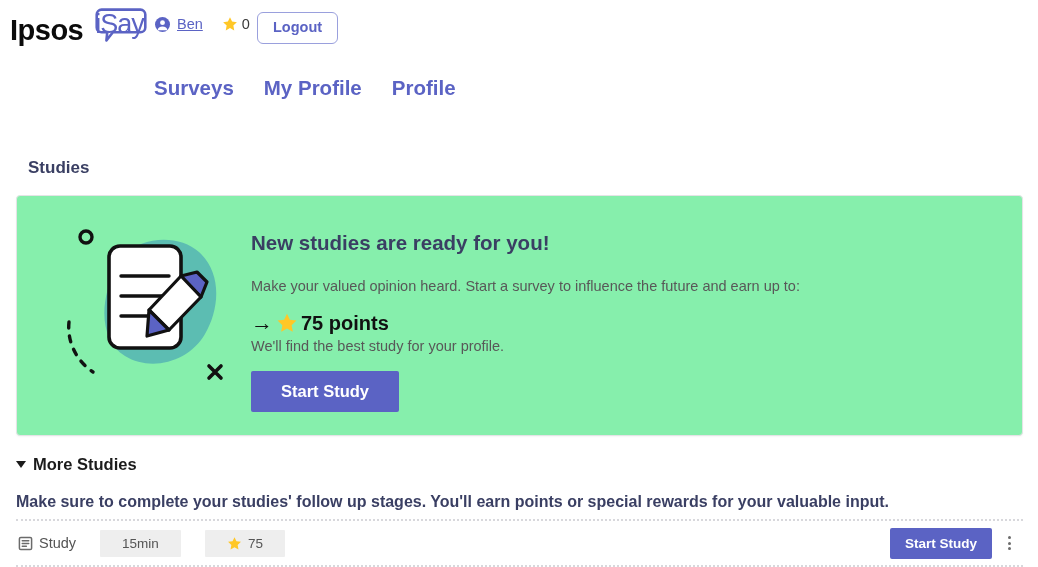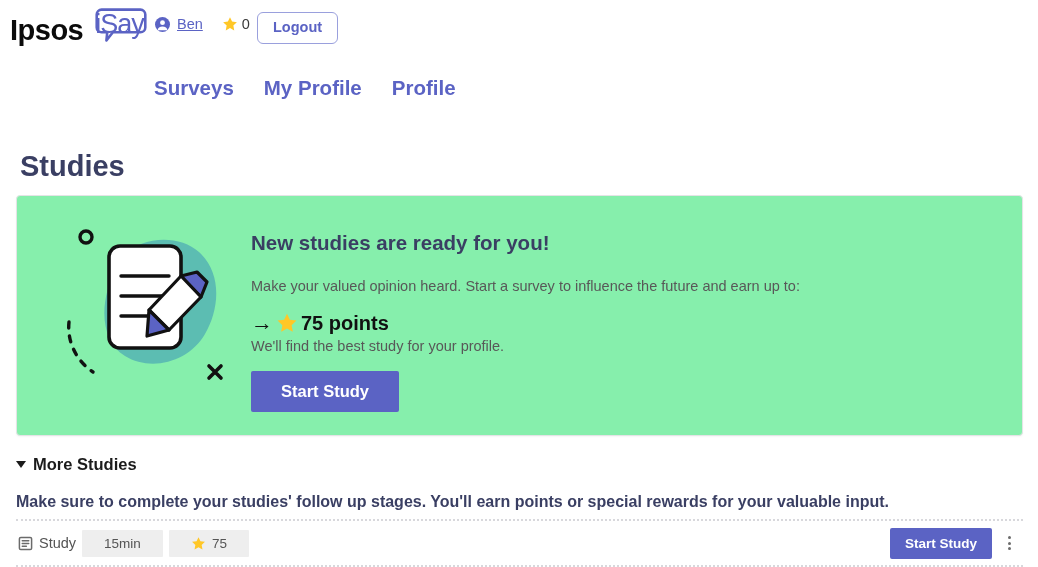--- a/index.html
+++ b/index.html
@@ -49,21 +49,21 @@
   
   .nav { position: absolute; left: 154px; top: 76px; display: flex; gap: 30px; }
   .nav a {
     font-size: 20.5px; font-weight: bold; color: #5b63c4; text-decoration: none;
     cursor: pointer;
   }
 
   
   .page-title {
     position: absolute; left: 16px; top: 146px;
-    font-size: 29px; font-weight: bold; color: #3a3f63; margin: 4px;
+    font-size: 17px; font-weight: bold; color: #3a3f63; margin: 12px;
   }
 
   
   .hero-card {
     position: absolute; left: 16px; top: 195px; width: 1007px; height: 241px;
     background: #86efac; border: 1px solid #e4e4e6; border-radius: 4px;
     box-shadow: 0 1px 2px rgba(0,0,0,0.04);
   }
   .hero-illo { position: absolute; left: 42px; top: 18px; width: 190px; height: 180px; }
   .hero-body { position: absolute; left: 234px; top: 35px; width: 740px; }
@@ -96,21 +96,21 @@
     position: absolute; left: 16px; top: 493px;
     font-size: 16px; font-weight: bold; color: #3a3f63;
   }
 
   
   .study-row {
     position: absolute; left: 16px; top: 519px; width: 1007px; height: 48px;
     border-top: 2px dotted #d8d8dc; border-bottom: 2px dotted #d8d8dc;
     display: flex; align-items: center;
   }
-  .row-left { display: flex; align-items: center; gap: 6px; padding-left: 2px; }
+  .row-left { display: flex; align-items: center; gap: 24px; padding-left: 2px; }
   .row-type { display: flex; align-items: center; gap: 6px; }
   .row-type-label { font-size: 14.5px; color: #545454; }
   .chip {
     background: #eeeeee; color: #555; font-size: 13.5px;
     padding: 6px 22px; display: flex; align-items: center; justify-content: center;
     gap: 6px; border-radius: 1px; min-width: 80px;
   }
   .row-right { margin-left: auto; display: flex; align-items: center; gap: 10px; padding-right: 6px; }
   .row-start-btn {
     background: #5b63c4; color: #fff; font-size: 13.5px; font-weight: bold;

